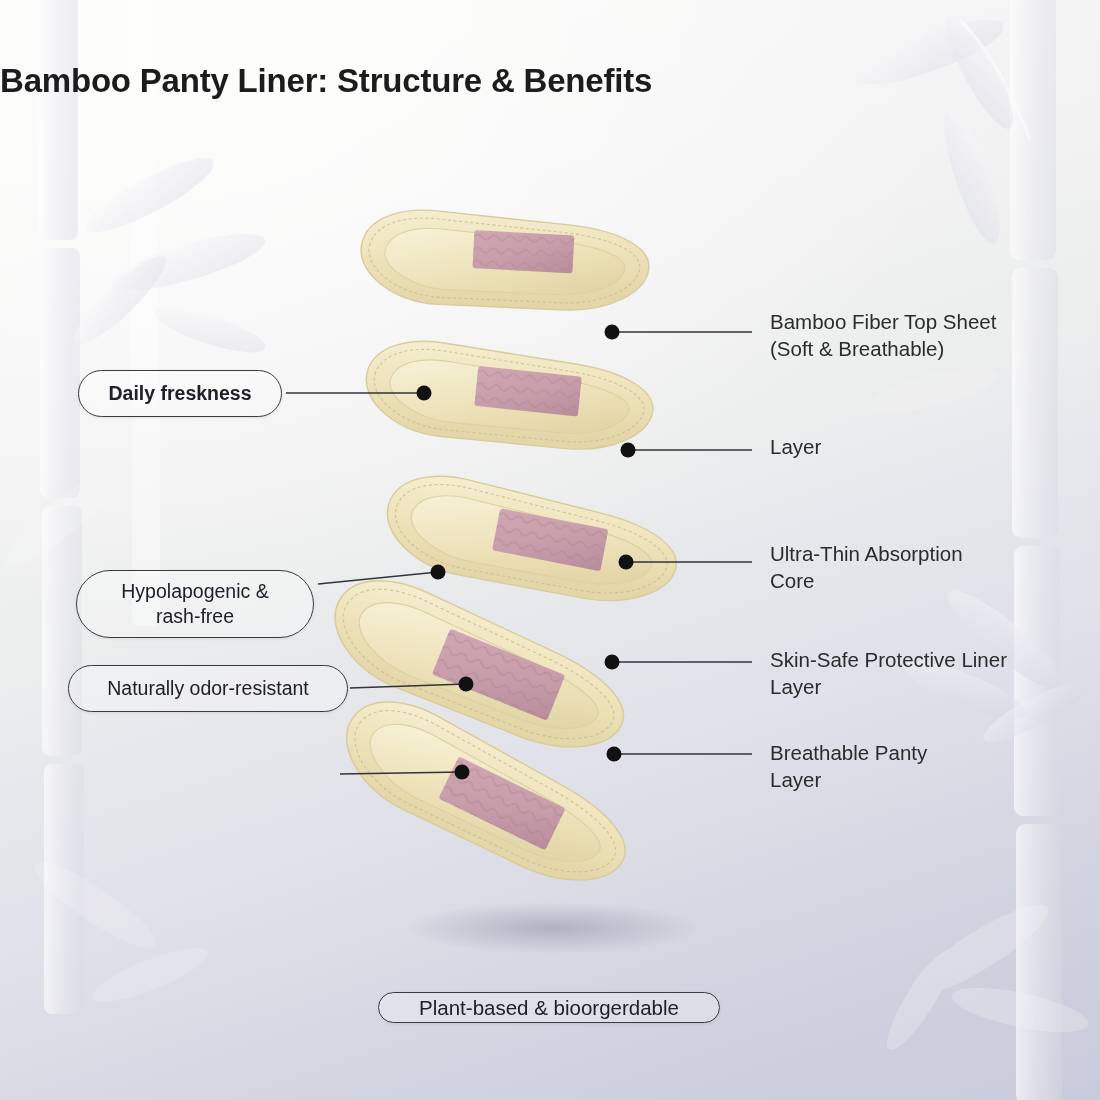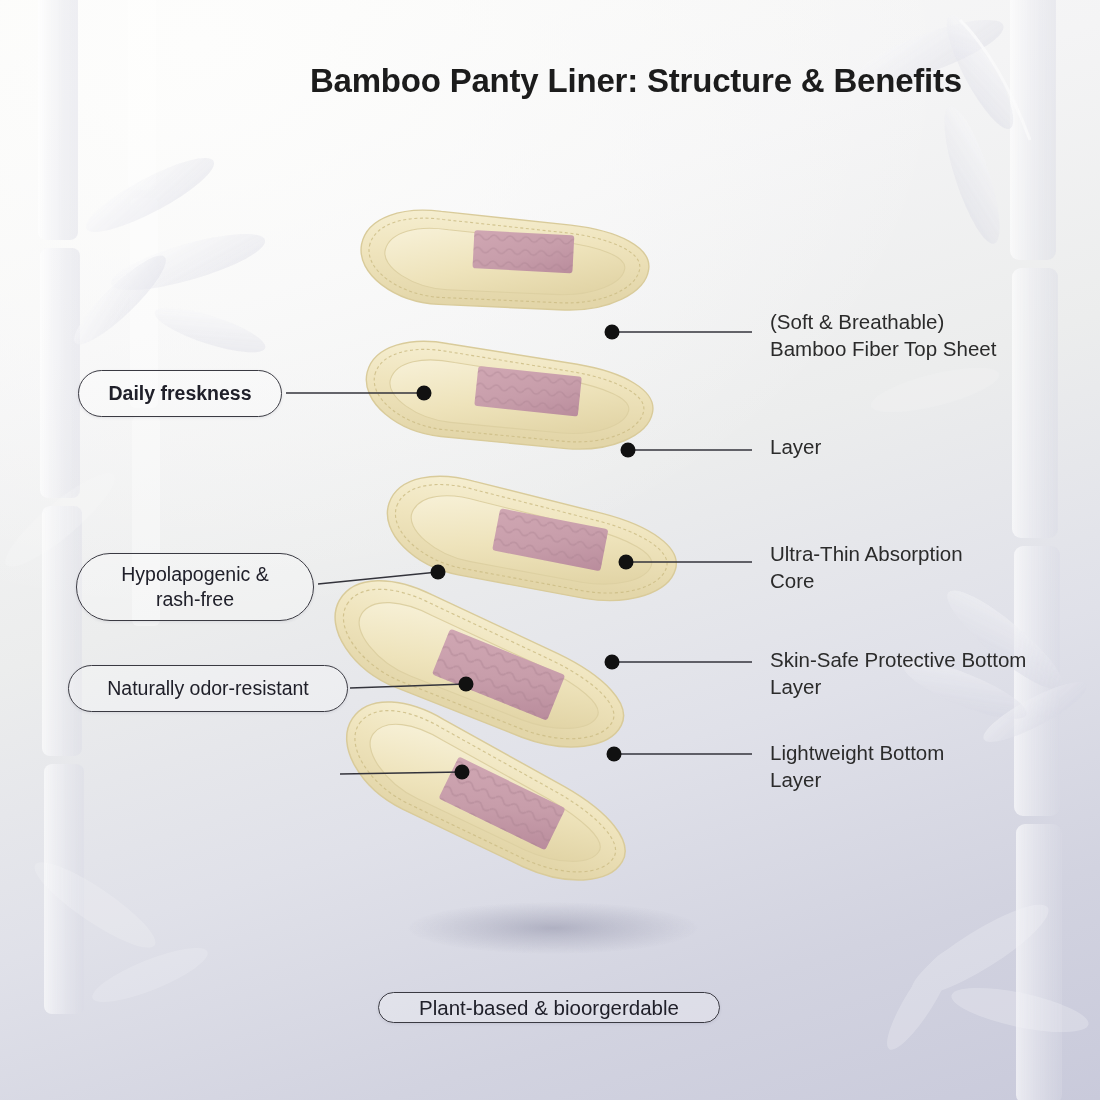--- a/index.html
+++ b/index.html
@@ -11,24 +11,23 @@
     position:relative;width:1100px;height:1100px;overflow:hidden;
     background:
       radial-gradient(120% 90% at 18% 4%, #fdfdfc 0%, rgba(253,253,252,0) 58%),
       linear-gradient(162deg,#fafaf8 0%, #f4f4f5 26%, #eceded 46%, #e0e1e9 66%, #d2d3e0 84%, #c9cadb 100%);
   }
   
   #bgart{position:absolute;inset:0;width:1100px;height:1100px;}
 
   
   #title{
-    position:absolute;left:0;top:62px;width:944px;text-align:right;
+    position:absolute;left:0;top:62px;width:944px;text-align:left;
     font-size:33px;font-weight:bold;color:#1c1c1c;letter-spacing:-.2px;
     white-space:nowrap;
-    padding-left:18px;
   }
   
   #illus{position:absolute;left:0;top:0;width:1100px;height:1100px;}
 
   
   #links{position:absolute;left:0;top:0;width:1100px;height:1100px;}
 
   
   .rlabel{
     position:absolute;font-size:20.5px;line-height:26.5px;color:#2b2b2b;
@@ -240,48 +239,48 @@
       <circle cx="612" cy="662" r="7.5"></circle>
       <circle cx="614" cy="754" r="7.5"></circle>
       <circle cx="424" cy="393" r="7.5"></circle>
       <circle cx="438" cy="572" r="7.5"></circle>
       <circle cx="466" cy="684" r="7.5"></circle>
       <circle cx="462" cy="772" r="7.5"></circle>
     </g>
   </svg>
 
   <div class="rlabel" style="left:770px;top:309px;">
+    <div>Bamboo Fiber Top Sheet</div>
     <div>(Soft &amp; Breathable)</div>
-    <div>Bamboo Fiber Top Sheet</div>
   </div>
 
   <div class="rlabel" style="left:770px;top:434px;">
     <div>Layer</div>
   </div>
 
   <div class="rlabel" style="left:770px;top:541px;">
     <div>Ultra-Thin Absorption</div>
     <div>Core</div>
   </div>
 
   <div class="rlabel" style="left:770px;top:647px;width:320px;">
-    <div>Skin-Safe Protective Bottom</div>
+    <div>Skin-Safe Protective Liner</div>
     <div>Layer</div>
   </div>
 
   <div class="rlabel" style="left:770px;top:740px;">
-    <div>Lightweight Bottom</div>
+    <div>Breathable Panty</div>
     <div>Layer</div>
   </div>
 
   <div class="pill" style="left:78px;top:370px;width:204px;height:47px;font-weight:bold;">
     <span>Daily freskness</span>
   </div>
 
-  <div class="pill two" style="left:76px;top:553px;width:238px;height:68px;flex-direction:column;">
+  <div class="pill two" style="left:76px;top:570px;width:238px;height:68px;flex-direction:column;">
     <span>Hypolapogenic &amp;</span>
     <span>rash-free</span>
   </div>
 
   <div class="pill" style="left:68px;top:665px;width:280px;height:47px;">
     <span>Naturally odor-resistant</span>
   </div>
 
 
   <div class="pill" id="pill-bottom" style="left:378px;top:992px;width:342px;height:31px;">

